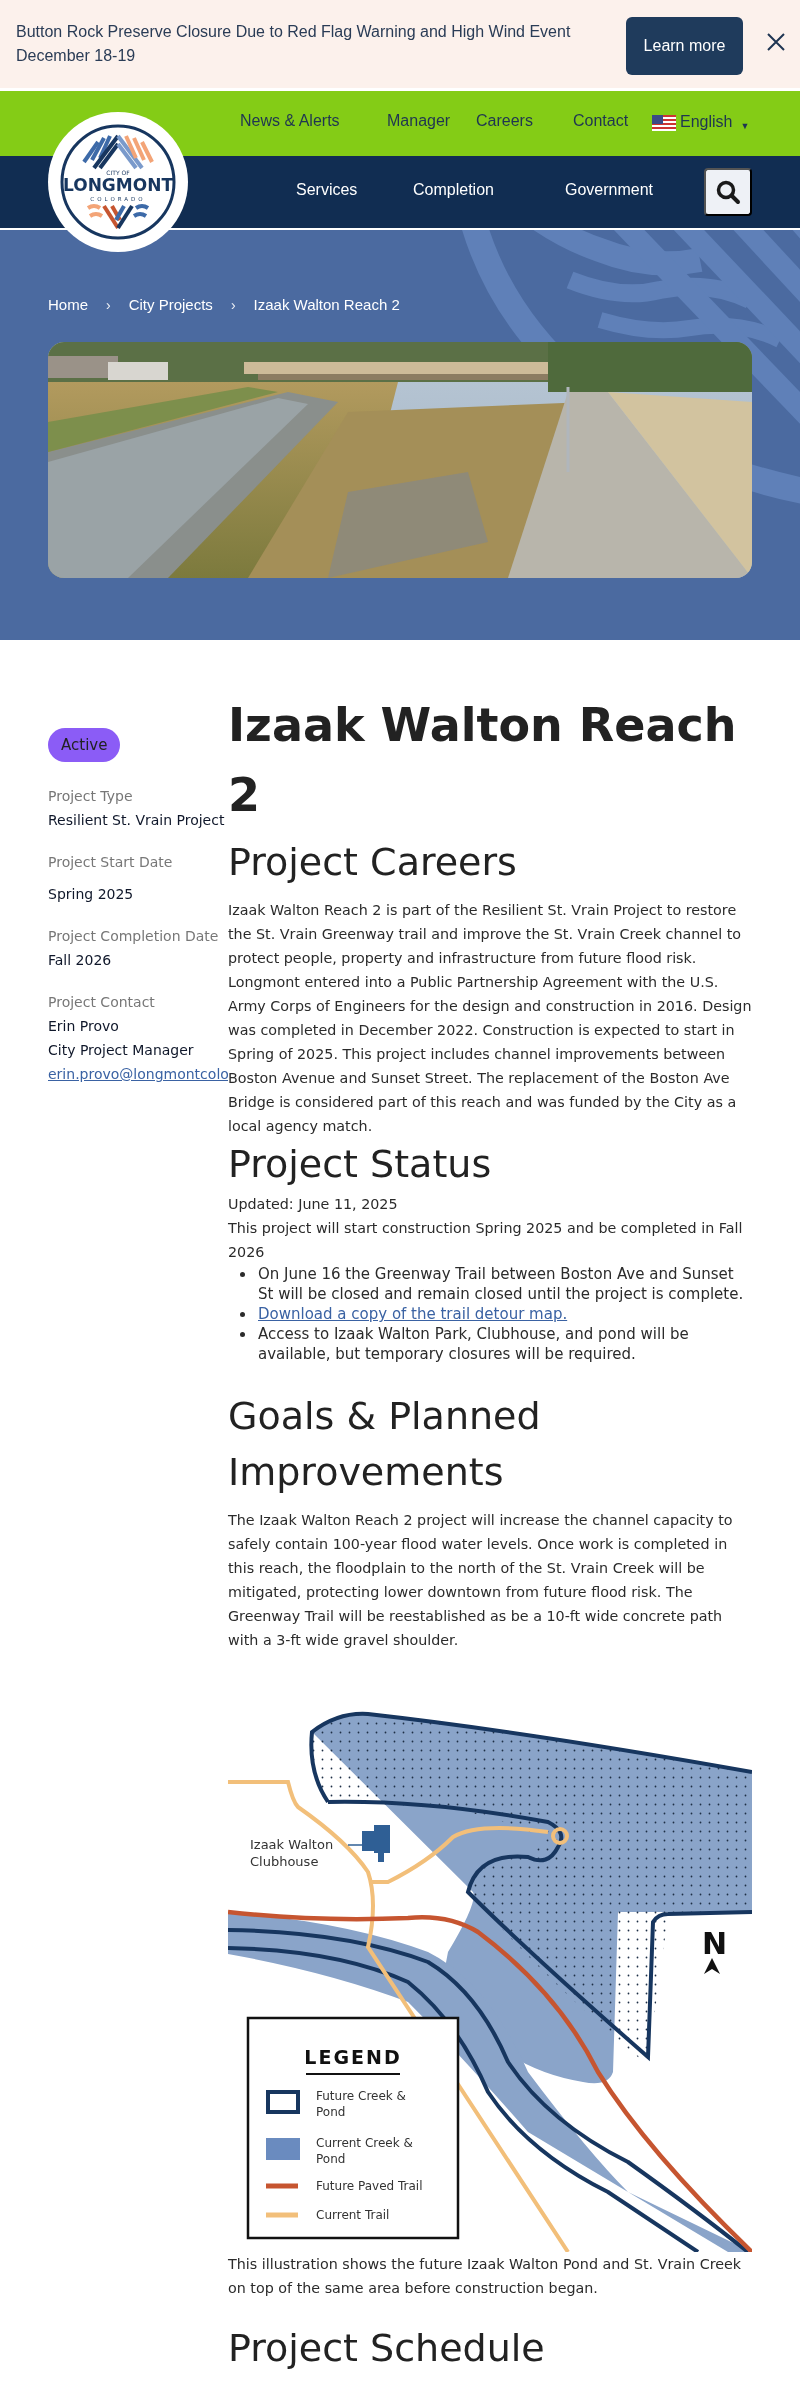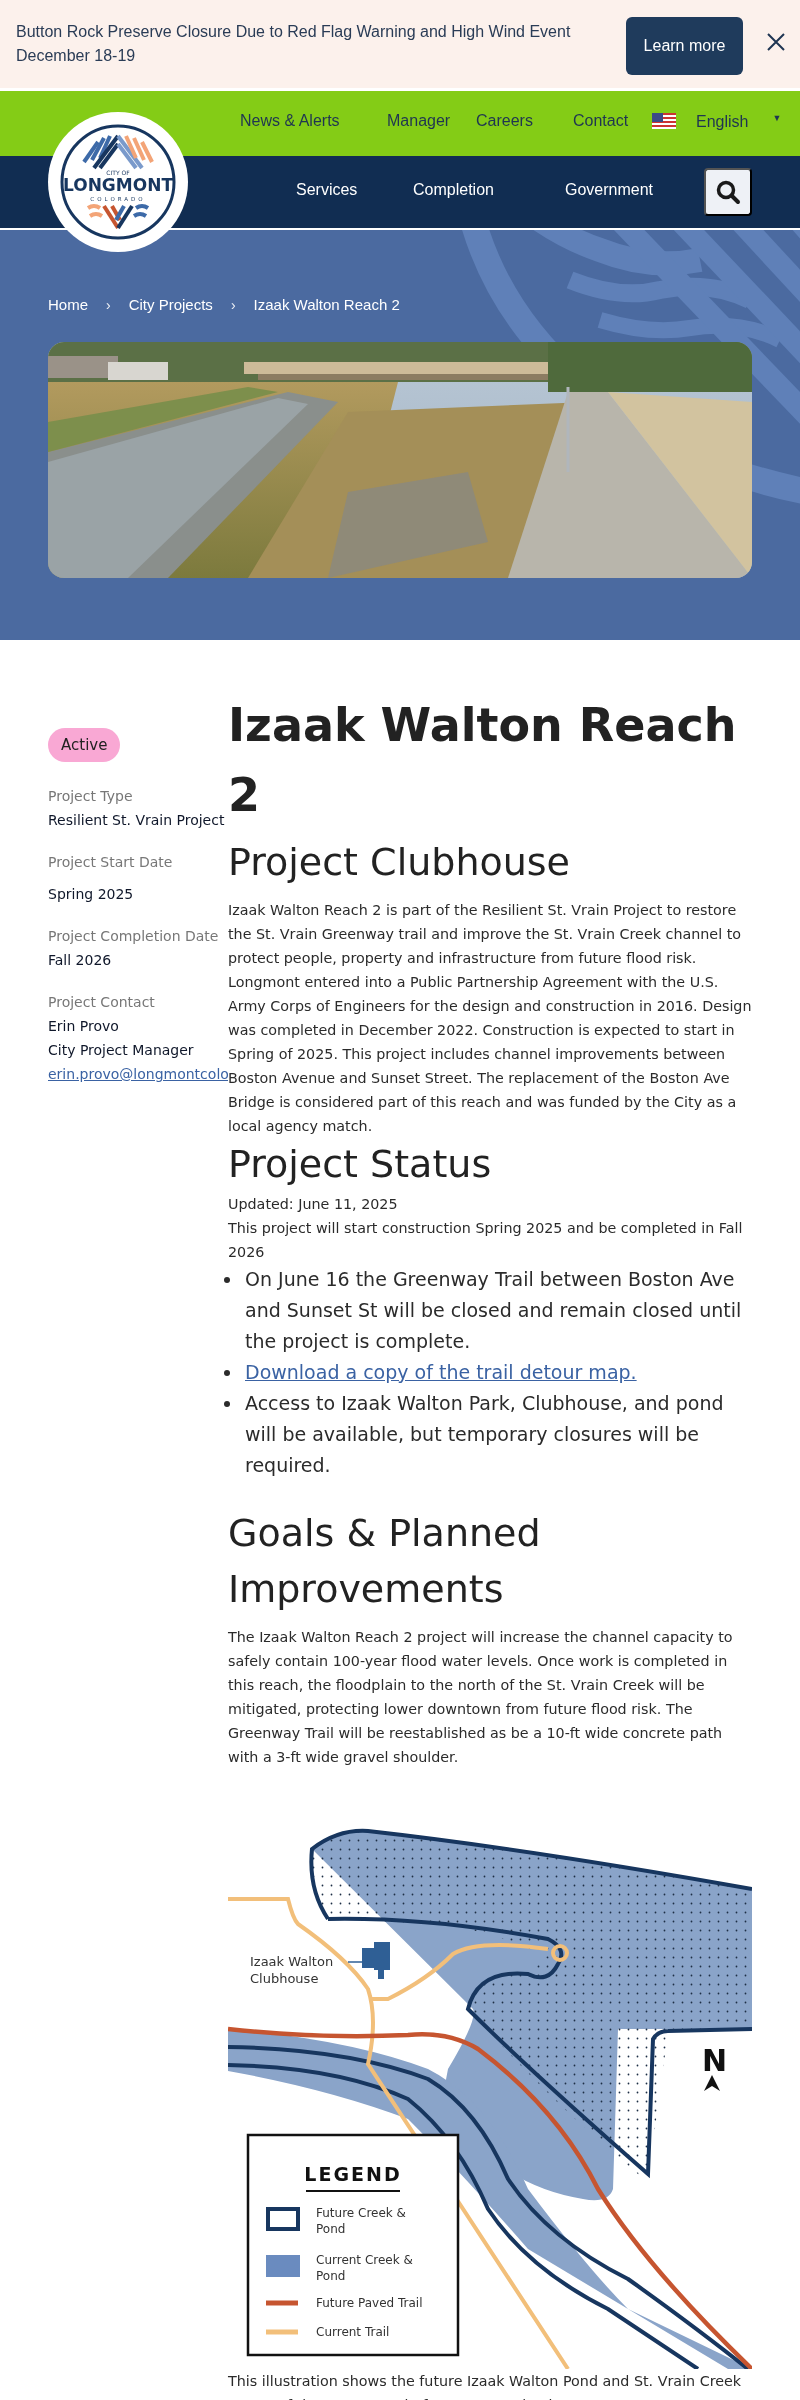--- a/index.html
+++ b/index.html
@@ -8,21 +8,21 @@
 
   
   .alert { position: absolute; left: 0; top: 0; width: 800px; height: 88px; background: #fcf1ec; }
   .alert-text { position: absolute; left: 16px; top: 20px; width: 580px; font-size: 16px; line-height: 24px; color: #2a3c56; font-family: "Liberation Sans", sans-serif; }
   .learn-btn { position: absolute; left: 626px; top: 17px; width: 117px; height: 58px; background: #1f3b5c; color: #fff; border-radius: 6px; font-size: 16px; font-family: "Liberation Sans", sans-serif; display: flex; align-items: center; justify-content: center; border: none; }
   .close-x { position: absolute; left: 762px; top: 28px; width: 28px; height: 28px; }
 
   
   .utility { position: absolute; left: 0; top: 91px; width: 800px; height: 65px; background: #84cc16; }
   .util-link { position: absolute; top: 21px; font-size: 16px; color: #1f3552; font-family: "Liberation Sans", sans-serif; }
-  .lang { position: absolute; left: 652px; top: 22px; display: flex; align-items: flex-start; gap: 20px; font-size: 16px; color: #1f3552; font-family: "Liberation Sans", sans-serif; }
+  .lang { position: absolute; left: 652px; top: 22px; display: flex; align-items: flex-end; gap: 4px; font-size: 16px; color: #1f3552; font-family: "Liberation Sans", sans-serif; }
   .flag { width: 24px; height: 16px; background: repeating-linear-gradient(#c33 0 2px, #fff 2px 4px); position: relative; }
   .flag::before { content: ""; position: absolute; left: 0; top: 0; width: 11px; height: 9px; background: #3b4a86; }
   .caret { font-size: 9px; margin-left: 4px; }
 
   
   .mainnav { position: absolute; left: 0; top: 156px; width: 800px; height: 72px; background: #112d52; }
   .main-link { position: absolute; top: 25px; font-size: 16px; color: #fff; font-family: "Liberation Sans", sans-serif; }
   .search-btn { position: absolute; left: 704px; top: 12px; width: 48px; height: 48px; background: #eef1f6; border-radius: 4px; display: flex; align-items: center; justify-content: center; }
 
   
@@ -30,32 +30,32 @@
 
   
   .hero { position: absolute; left: 0; top: 230px; width: 800px; height: 410px; background: #4b6aa0; overflow: hidden; }
   .hero-deco { position: absolute; left: 450px; top: -20px; }
   .breadcrumb { position: absolute; left: 48px; top: 66px; display: flex; align-items: center; gap: 18px; font-size: 15px; color: #fff; font-family: "Liberation Sans", sans-serif; }
   .crumb-sep { font-size: 14px; opacity: 0.9; }
   .hero-img { position: absolute; left: 48px; top: 112px; width: 704px; height: 236px; border-radius: 16px; overflow: hidden; }
 
   
   .sidebar { position: absolute; left: 48px; top: 728px; width: 180px; font-family: "DejaVu Sans", sans-serif; }
-  .badge { display: inline-block; background: #f9a8d4; color: #222; font-size: 15px; padding: 8px 13px; border-radius: 22px; }
+  .badge { display: inline-block; background: #8b5cf6; color: #222; font-size: 15px; padding: 8px 13px; border-radius: 22px; }
   .meta-label { color: #777; font-size: 14px; line-height: 24px; }
   .meta-value { color: #0f172a; font-size: 14px; line-height: 24px; }
   .meta-block { margin-top: 18px; }
   .email { color: #3a62a3; text-decoration: underline; font-size: 14px; line-height: 24px; white-space: nowrap; overflow: hidden; width: 180px; display: block; }
 
   
   .content { position: absolute; left: 228px; top: 690px; width: 524px; }
   .h1 { font-size: 46px; font-weight: bold; color: #222; line-height: 70px; margin-top: 0; }
   .h2 { font-size: 38px; font-weight: normal; color: #222; line-height: 52px; }
   .p { font-size: 14.3px; line-height: 24px; color: #2b2b2b; }
-  ul.bullets { margin-left: 15px; font-size: 19px; line-height: 31px; color: #2b2b2b; }
+  ul.bullets { margin-left: 28px; font-size: 15px; line-height: 20px; color: #2b2b2b; }
   ul.bullets li { padding-left: 2px; }
   .link { color: #3a62a3; text-decoration: underline; }
 </style>
 </head>
 <body>
 
 <div class="alert">
   <div class="alert-text">Button Rock Preserve Closure Due to Red Flag Warning and High Wind Event December 18-19</div>
   <button class="learn-btn">Learn more</button>
   <span class="close-x">
@@ -188,21 +188,21 @@
   <div class="meta-block">
     <div class="meta-label">Project Contact</div>
     <div class="meta-value">Erin Provo</div>
     <div class="meta-value">City Project Manager</div>
     <a class="email">erin.provo@longmontcolorado.gov</a>
   </div>
 </aside>
 
 <main class="content">
   <h1 class="h1">Izaak Walton Reach 2</h1>
-  <h2 class="h2" style="margin-top:6px">Project Clubhouse</h2>
+  <h2 class="h2" style="margin-top:6px">Project Careers</h2>
   <p class="p" style="margin-top:10px">Izaak Walton Reach 2 is part of the Resilient St. Vrain Project to restore the St. Vrain Greenway trail and improve the St. Vrain Creek channel to protect people, property and infrastructure from future flood risk. Longmont entered into a Public Partnership Agreement with the U.S. Army Corps of Engineers for the design and construction in 2016. Design was completed in December 2022. Construction is expected to start in Spring of 2025. This project includes channel improvements between Boston Avenue and Sunset Street. The replacement of the Boston Ave Bridge is considered part of this reach and was funded by the City as a local agency match.</p>
 
   <h2 class="h2">Project Status</h2>
   <p class="p" style="margin-top:2px">Updated: June 11, 2025</p>
   <p class="p">This project will start construction Spring 2025 and be completed in Fall 2026</p>
   <ul class="bullets">
     <li>On June 16 the Greenway Trail between Boston Ave and Sunset St will be closed and remain closed until the project is complete.</li>
     <li><a class="link">Download a copy of the trail detour map.</a></li>
     <li>Access to Izaak Walton Park, Clubhouse, and pond will be available, but temporary closures will be required.</li>
   </ul>

